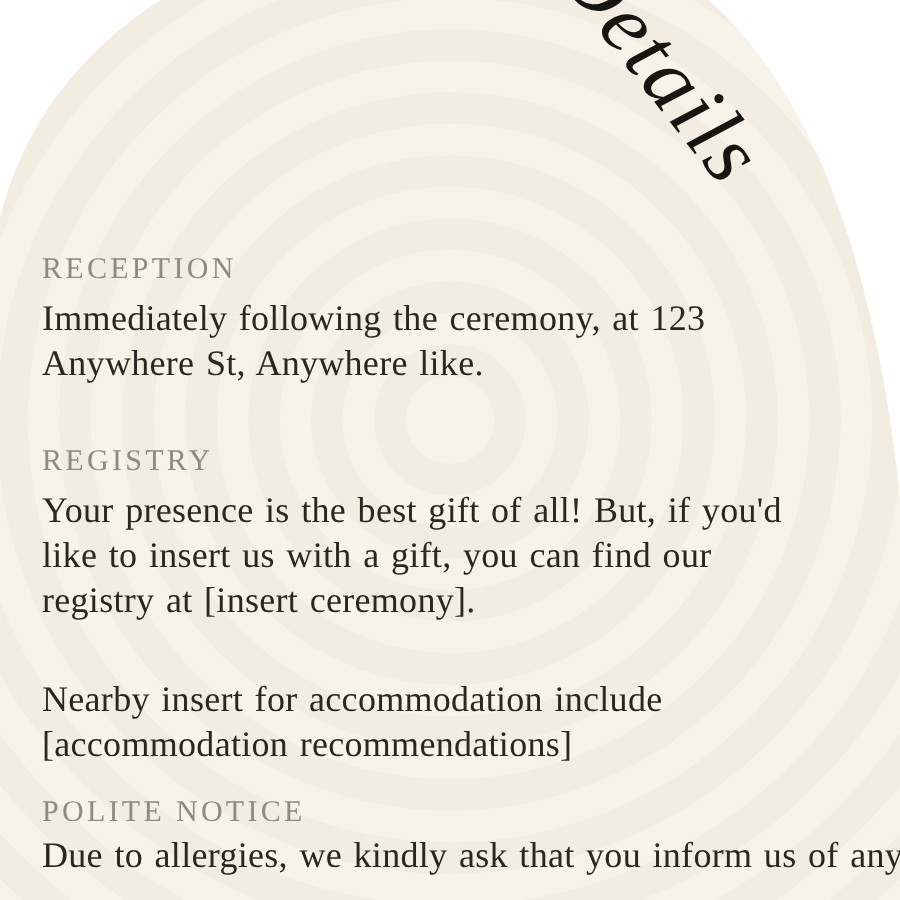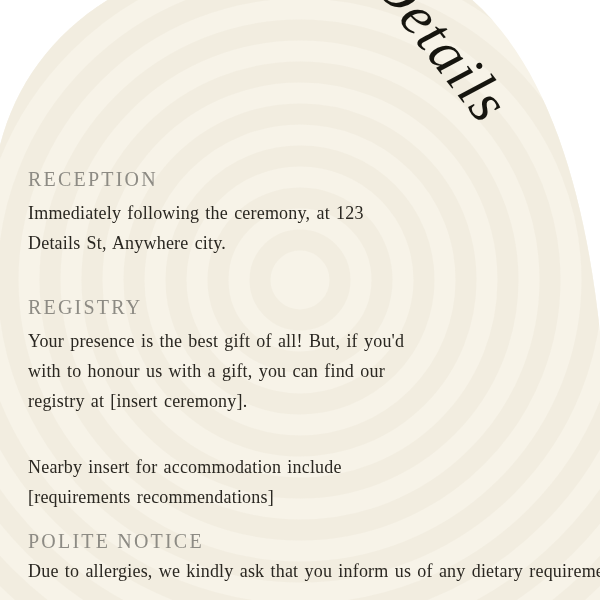--- a/index.html
+++ b/index.html
@@ -51,21 +51,21 @@
     margin:0 0 6px 0;
     font-weight:400;
     font-size:20px;
     line-height:26px;
     letter-spacing:2.2px;
     color:var(--heading);
     white-space:nowrap;
   }
   .section .line{
     margin:0;
-    font-size:18px;
+    font-size:24px;
     line-height:30px;
     letter-spacing:0.2px;
     word-spacing:1.5px;
     color:var(--body-ink);
     white-space:nowrap;
   }
   .section.s3{margin-bottom:16px;}
   .section.s4 h2{margin-bottom:2px;}
 </style>
 </head>
@@ -97,33 +97,33 @@
     </g>
   </svg>
 
   <div class="script-title">Details</div>
 
   <div class="content">
 
     <section class="section s1">
       <h2>RECEPTION</h2>
       <p class="line">Immediately following the ceremony, at 123</p>
-      <p class="line">Details St, Anywhere city.</p>
+      <p class="line">Anywhere St, Anywhere like.</p>
     </section>
 
     <section class="section s2">
       <h2>REGISTRY</h2>
       <p class="line">Your presence is the best gift of all! But, if you'd</p>
-      <p class="line">with to honour us with a gift, you can find our</p>
+      <p class="line">like to insert us with a gift, you can find our</p>
       <p class="line">registry at [insert ceremony].</p>
     </section>
 
     <section class="section s3">
       <p class="line">Nearby insert for accommodation include</p>
-      <p class="line">[requirements recommendations]</p>
+      <p class="line">[accommodation recommendations]</p>
     </section>
 
     <section class="section s4">
       <h2>POLITE NOTICE</h2>
       <p class="line">Due to allergies, we kindly ask that you inform us of any dietary requirements.</p>
     </section>
 
   </div>
 </div>
 

